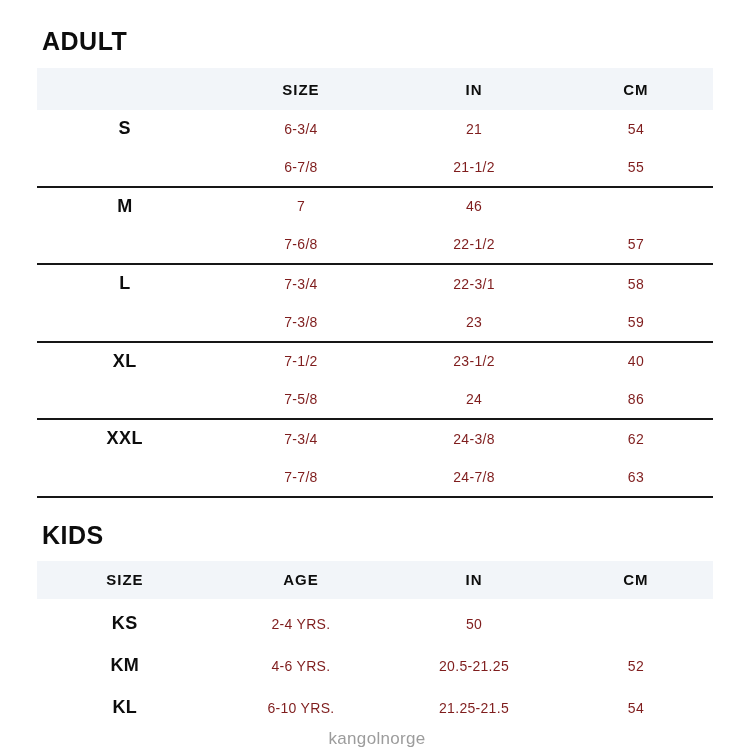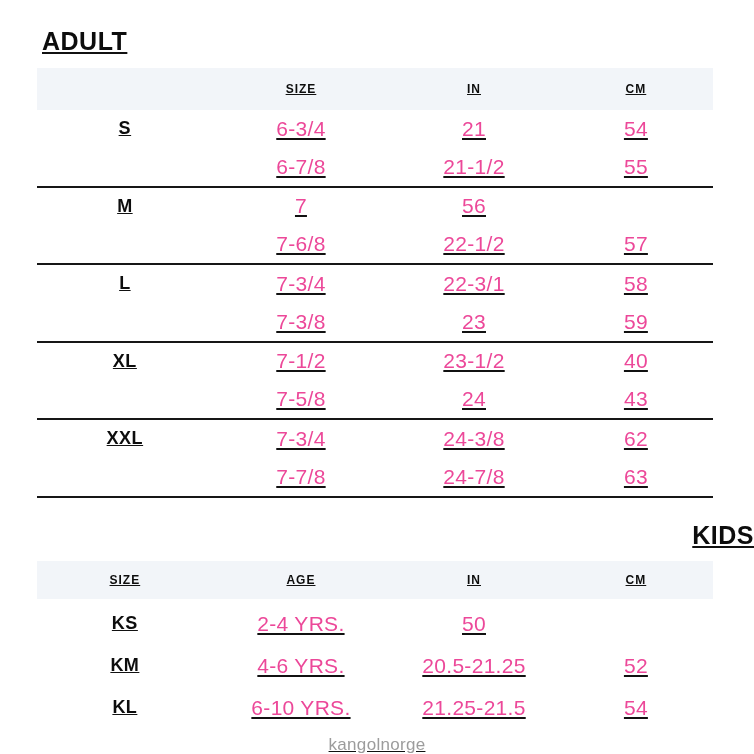--- a/index.html
+++ b/index.html
@@ -1,47 +1,47 @@
 <!DOCTYPE html>
 <html><head>
 <meta charset="utf-8">
 <style>
   * { margin:0; padding:0; box-sizing:border-box; }
   html,body { background:#ffffff; }
   .page {
     position:relative; width:754px; height:754px; background:#ffffff;
-    font-family:"Liberation Sans", sans-serif; color:#111111; overflow:hidden;text-decoration:underline;
+    font-family:"Liberation Sans", sans-serif; color:#111111; overflow:hidden;
   }
   .section-title {
     margin:26px 0 0 42px; font-size:25px; line-height:30px;
     font-weight:700; letter-spacing:0.5px; color:#0d0d0d;
   }
-  .section-title.kids { margin-top:22px;text-align:right; }
+  .section-title.kids { margin-top:22px; }
   .table { margin:12px 0 0 37px; width:676px; }
   .table.kids-table { margin-top:11px; }
   .thead {
     display:grid; grid-template-columns:26% 26.1% 25.1% 22.8%;
     align-items:center; height:42px; background:#f2f5f9;
   }
   .kids-table .thead { height:38px; }
   .thead .cell {
-    text-align:center; font-weight:700; font-size:12px;
+    text-align:center; font-weight:700; font-size:15px;
     letter-spacing:1px; color:#0d0d0d;
   }
   .row {
     display:grid; grid-template-columns:26% 26.1% 25.1% 22.8%;
     align-items:center; height:37.75px;
   }
   .kids-table .row { height:42px; }
   .kids-table .tbody { padding-top:4px; }
   .group { border-bottom:2px solid #161616; }
-  .cell { text-align:center; font-size:21px; font-weight:400; color:#ec4899; letter-spacing:0.3px; }
+  .cell { text-align:center; font-size:14px; font-weight:400; color:#7f1d1d; letter-spacing:0.3px; }
   .cell.label { font-size:18px; font-weight:700; color:#0d0d0d; letter-spacing:0.5px; }
   .footer {
-    margin-top:7px; text-align:center; font-size:17px;
+    margin-top:1px; text-align:center; font-size:17px;
     line-height:17px; color:#9c9c9c; letter-spacing:0.3px;
   }
 </style>
 </head>
 <body>
 
 <div class="page">
 
   <div class="section-title">ADULT</div>
 
@@ -65,21 +65,21 @@
         <div class="cell">6-7/8</div>
         <div class="cell">21-1/2</div>
         <div class="cell">55</div>
       </div>
     </div>
 
     <div class="group">
       <div class="row">
         <div class="cell label">M</div>
         <div class="cell">7</div>
-        <div class="cell">56</div>
+        <div class="cell">46</div>
       </div>
       <div class="row">
         <div class="cell label"></div>
         <div class="cell">7-6/8</div>
         <div class="cell">22-1/2</div>
         <div class="cell">57</div>
       </div>
     </div>
 
     <div class="group">
@@ -101,21 +101,21 @@
       <div class="row">
         <div class="cell label">XL</div>
         <div class="cell">7-1/2</div>
         <div class="cell">23-1/2</div>
         <div class="cell">40</div>
       </div>
       <div class="row">
         <div class="cell label"></div>
         <div class="cell">7-5/8</div>
         <div class="cell">24</div>
-        <div class="cell">43</div>
+        <div class="cell">86</div>
       </div>
     </div>
 
     <div class="group">
       <div class="row">
         <div class="cell label">XXL</div>
         <div class="cell">7-3/4</div>
         <div class="cell">24-3/8</div>
         <div class="cell">62</div>
       </div>

